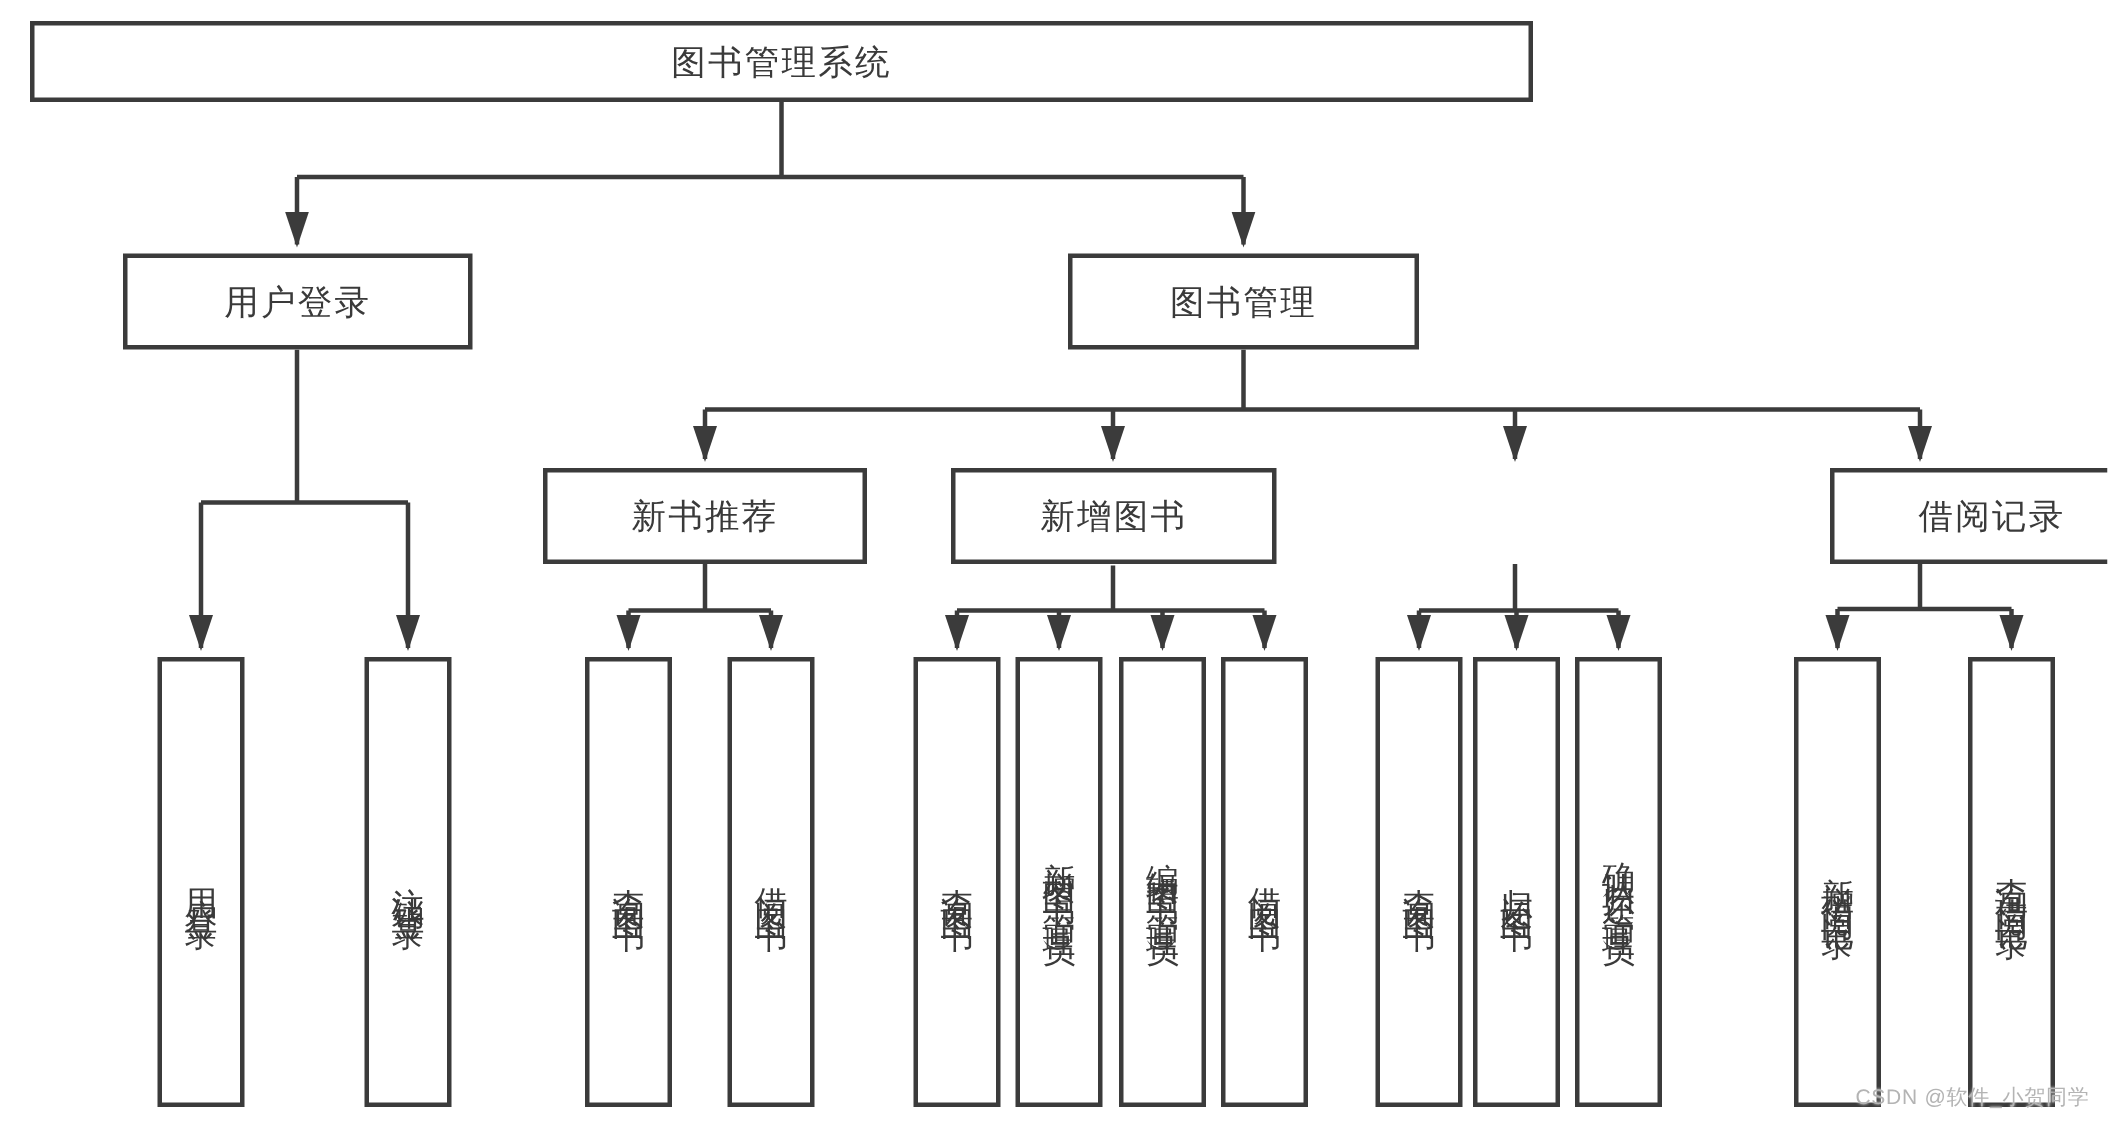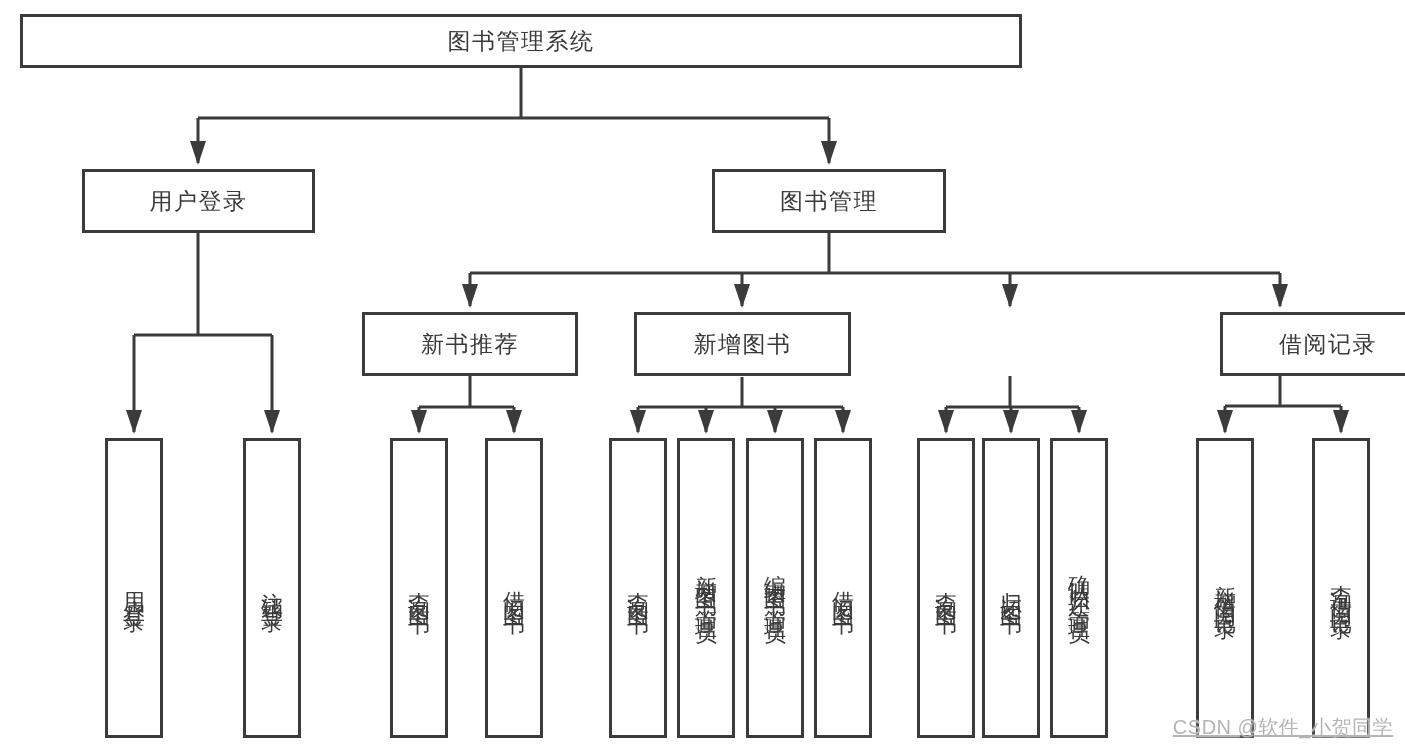--- a/index.html
+++ b/index.html
@@ -34,27 +34,26 @@
   .vtxt{
     writing-mode:vertical-rl;
     text-orientation:mixed;
     font-size:22px;
     letter-spacing:7px;
     line-height:1;
   }
   .watermark{
     position:absolute;
     right:12px;bottom:6px;
-    font-size:20px;
+    font-size:14px;
     letter-spacing:0.5px;
     color:var(--watermark);
     z-index:5;
     white-space:nowrap;
     text-shadow:0 0 2px #ffffff;
-    text-decoration:underline;
   }
 </style>
 </head>
 <body>
 
 <div id="stage">
 
   <svg class="wires" width="1405" height="747" viewBox="0 0 1405 747" aria-hidden="true">
     <defs>
       <marker id="arr" markerUnits="userSpaceOnUse" markerWidth="18" markerHeight="24" viewBox="0 0 18 24" refX="9" refY="22" orient="0">

